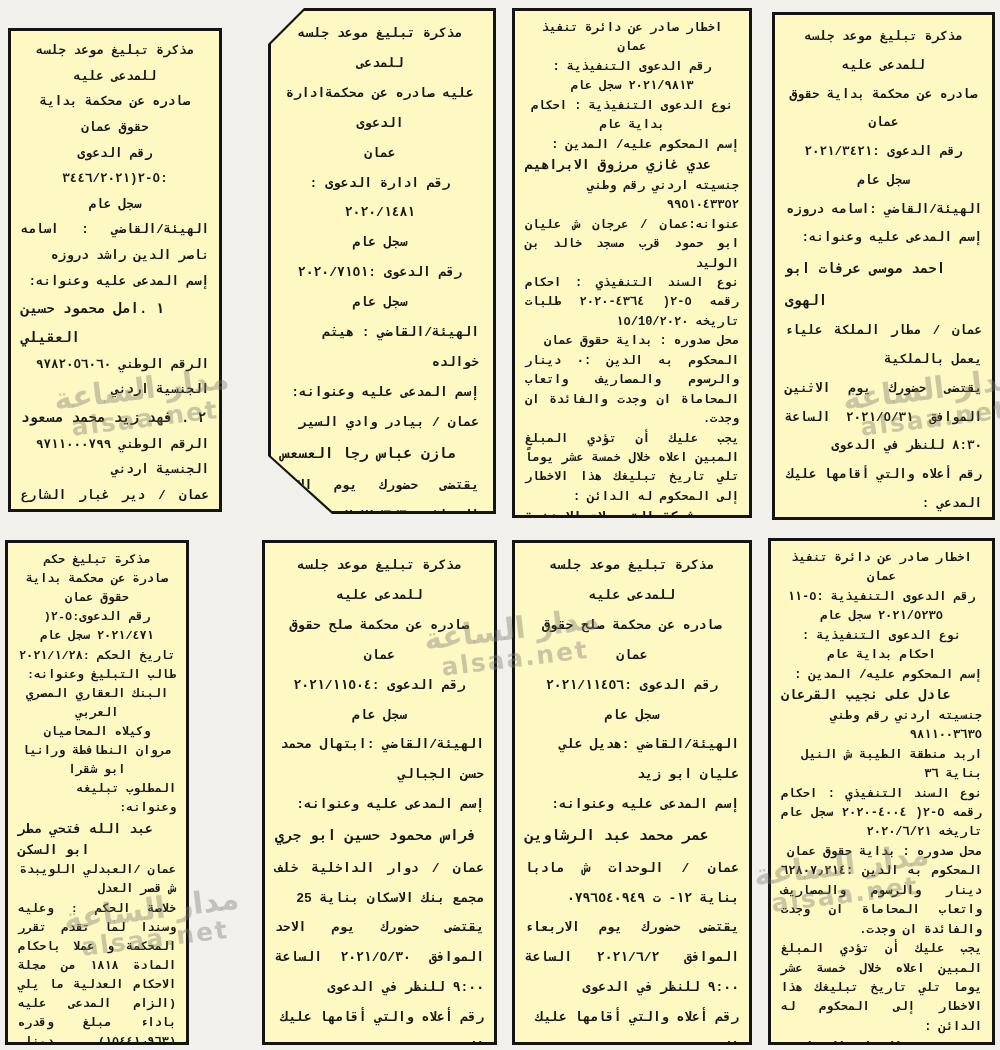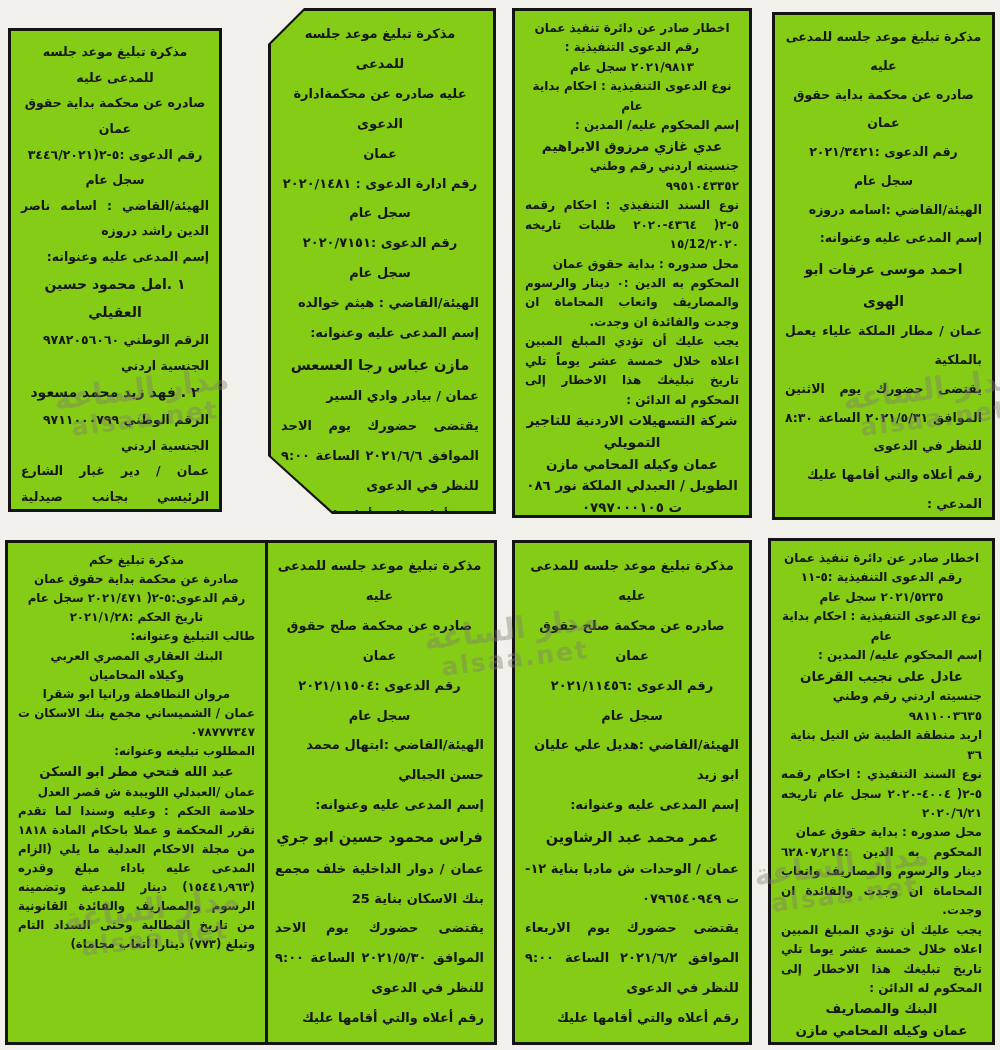--- a/index.html
+++ b/index.html
@@ -17,44 +17,45 @@
   
   .notice{
     position:absolute;
     box-sizing:border-box;
     background:#141414; 
     direction:rtl;
   }
   .notice-inner{
     position:absolute;
     inset:3px;
-    background:#84cc16;
+    background:#fef9c3;
     padding:8px 10px;
     box-sizing:border-box;
     overflow:hidden;
+    font-family:Liberation Mono, monospace;
   }
   .line{font-weight:bold;letter-spacing:0;}
   .l-title{text-align:center;}
   .l-center{text-align:center;}
   .l-right{}
   .l-para{text-align:justify;}
-  .l-name{text-align:center;font-size:1.12em;}
+  .l-name{text-align:left;font-size:1.12em;}
   
   .sp-loose .line{line-height:2.3em;}
   .sp-mid   .line{line-height:2.05em;}
   .sp-tight .line{line-height:1.62em;}
   
   .n-tl{left:8px;  top:28px; width:214px;height:484px;}
   .n-t2{left:268px;top:8px;  width:228px;height:506px;
         clip-path:polygon(36px 0,100% 0,100% 100%,64px 100%,0 calc(100% - 58px),0 36px);}
   .n-t2 .notice-inner{
         clip-path:polygon(33px 0,100% 0,100% 100%,61px 100%,0 calc(100% - 55px),0 33px);}
   .n-t3{left:512px;top:8px;  width:240px;height:510px;}
   .n-tr{left:772px;top:12px; width:223px;height:508px;}
-  .n-bl{left:5px;  top:540px;width:263px;height:505px;}
+  .n-bl{left:5px;  top:540px;width:184px;height:505px;}
   .n-b2{left:262px;top:540px;width:235px;height:505px;}
   .n-b3{left:512px;top:540px;width:240px;height:505px;}
   .n-br{left:768px;top:538px;width:227px;height:507px;}
   
   .n-tr .notice-inner{font-size:12.5px;}
   .n-t3 .notice-inner{font-size:12px;}
   .n-t2 .notice-inner{font-size:13px;padding-right:14px;}
   .n-tl .notice-inner{font-size:12.5px;}
   .n-br .notice-inner{font-size:12px;}
   .n-b3 .notice-inner{font-size:13px;}
@@ -101,41 +102,42 @@
   </div>
   <div class="notice n-t3">
     <div class="notice-inner sp-tight">
         <div class="line l-title">اخطار صادر عن دائرة تنفيذ عمان</div>
         <div class="line l-title">رقم الدعوى التنفيذية :</div>
         <div class="line l-title">٢٠٢١/٩٨١٣ سجل عام</div>
         <div class="line l-title">نوع الدعوى التنفيذية : احكام بداية عام</div>
         <div class="line l-right">إسم المحكوم عليه/ المدين :</div>
         <div class="line l-name">عدي غازي مرزوق الابراهيم</div>
         <div class="line l-right">جنسيته اردني رقم وطني ٩٩٥١٠٤٣٣٥٢</div>
-        <div class="line l-para">نوع السند التنفيذي : احكام رقمه ٥-٢( ٤٣٦٤-٢٠٢٠ طلبات تاريخه ١٥/12/٢٠٢٠</div>
+        <div class="line l-para">عنوانه:عمان / عرجان ش عليان ابو حمود قرب مسجد خالد بن الوليد</div>
+        <div class="line l-para">نوع السند التنفيذي : احكام رقمه ٥-٢( ٤٣٦٤-٢٠٢٠ طلبات تاريخه ١٥/10/٢٠٢٠</div>
         <div class="line l-right">محل صدوره : بداية حقوق عمان</div>
         <div class="line l-para">المحكوم به الدين :٠ دينار والرسوم والمصاريف واتعاب المحاماة ان وجدت والفائدة ان وجدت.</div>
         <div class="line l-para">يجب عليك أن تؤدي المبلغ المبين اعلاه خلال خمسة عشر يوماً تلي تاريخ تبليغك هذا الاخطار إلى المحكوم له الدائن :</div>
         <div class="line l-name">شركة التسهيلات الاردنية للتاجير التمويلي</div>
         <div class="line l-name">عمان وكيله المحامي مازن الطويل / العبدلي الملكة نور ٠٨٦ ت ٠٧٩٧٠٠٠١٠٥</div>
       </div>
   </div>
   <div class="notice n-t2">
     <div class="notice-inner sp-loose">
         <div class="line l-title">مذكرة تبليغ موعد جلسه للمدعى</div>
         <div class="line l-title">عليه صادره عن محكمةادارة الدعوى</div>
         <div class="line l-title">عمان</div>
         <div class="line l-title">رقم ادارة الدعوى : ٢٠٢٠/١٤٨١</div>
         <div class="line l-title">سجل عام</div>
         <div class="line l-title">رقم الدعوى :٢٠٢٠/٧١٥١</div>
         <div class="line l-title">سجل عام</div>
         <div class="line l-right">الهيئة/القاضي : هيثم خوالده</div>
         <div class="line l-right">إسم المدعى عليه وعنوانه:</div>
+        <div class="line l-right">عمان / بيادر وادي السير</div>
         <div class="line l-name">مازن عباس رجا العسعس</div>
-        <div class="line l-right">عمان / بيادر وادي السير</div>
         <div class="line l-para">يقتضى حضورك يوم الاحد الموافق ٢٠٢١/٦/٦ الساعة ٩:٠٠ للنظر في الدعوى</div>
         <div class="line l-right">رقم أعلاه والتي أقامها عليك :</div>
       </div>
   </div>
   <div class="notice n-tl">
     <div class="notice-inner sp-mid">
         <div class="line l-title">مذكرة تبليغ موعد جلسه للمدعى عليه</div>
         <div class="line l-title">صادره عن محكمة بداية حقوق عمان</div>
         <div class="line l-title">رقم الدعوى :٥-٢(٣٤٤٦/٢٠٢١</div>
         <div class="line l-title">سجل عام</div>
@@ -198,21 +200,20 @@
   <div class="notice n-bl">
     <div class="notice-inner sp-tight">
         <div class="line l-title">مذكرة تبليغ حكم</div>
         <div class="line l-title">صادرة عن محكمة بداية حقوق عمان</div>
         <div class="line l-title">رقم الدعوى:٥-٢( ٢٠٢١/٤٧١ سجل عام</div>
         <div class="line l-title">تاريخ الحكم :٢٠٢١/١/٢٨</div>
         <div class="line l-right">طالب التبليغ وعنوانه:</div>
         <div class="line l-center">البنك العقاري المصري العربي</div>
         <div class="line l-center">وكيلاه المحاميان</div>
         <div class="line l-center">مروان النطافطة ورانيا ابو شقرا</div>
-        <div class="line l-para">عمان / الشميساني مجمع بنك الاسكان ت ٠٧٨٧٧٧٣٤٧</div>
         <div class="line l-right">المطلوب تبليغه وعنوانه:</div>
         <div class="line l-name">عبد الله فتحي مطر ابو السكن</div>
         <div class="line l-right">عمان /العبدلي اللويبدة ش قصر العدل</div>
         <div class="line l-para">خلاصة الحكم : وعليه وسندا لما تقدم تقرر المحكمة و عملا باحكام المادة ١٨١٨ من مجلة الاحكام العدلية ما يلي (الزام المدعى عليه باداء مبلغ وقدره (١٥٤٤١٫٩٦٣) دينار للمدعية وتضمينه الرسوم والمصاريف والفائدة القانونية من تاريخ المطالبة وحتى السداد التام وتبلغ (٧٧٣) دينارا أتعاب محاماة)</div>
       </div>
   </div>
 
   <div class="wm wm-1">
     <span class="w1">مدار الساعة</span>
     <span class="w2">alsaa.net</span>

